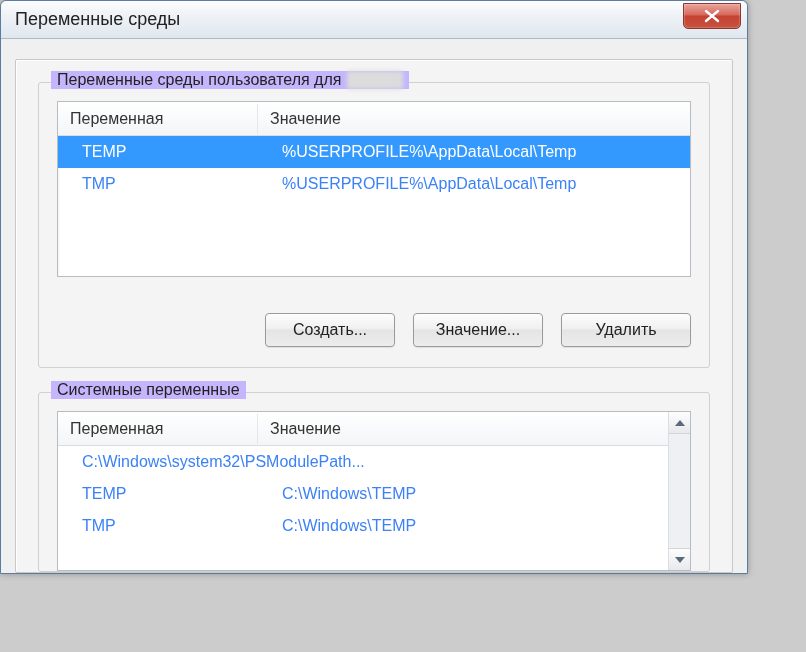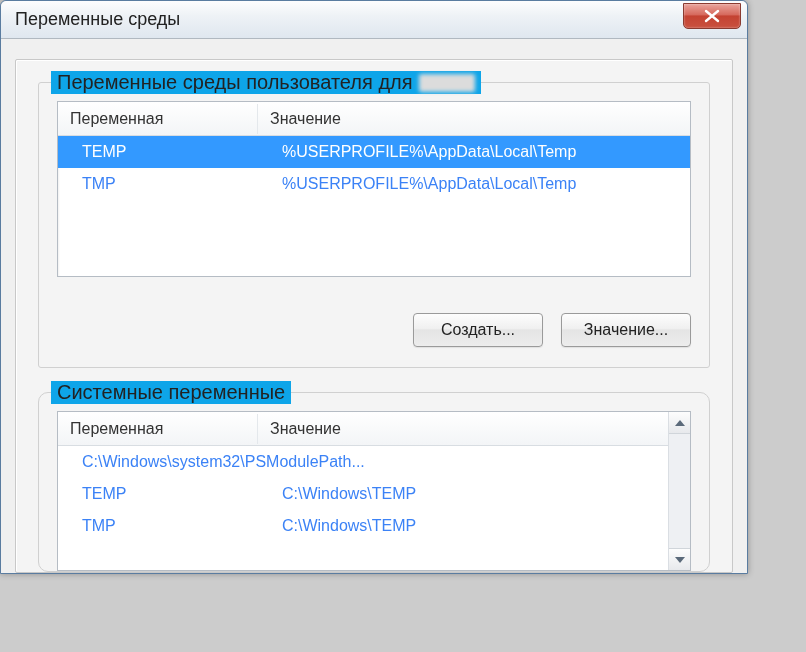--- a/index.html
+++ b/index.html
@@ -63,23 +63,23 @@
     border-radius: 3px;
     padding: 18px 18px 20px 18px;
     margin-bottom: 24px;
     position: relative;
     background: #f4f4f4;
   }
   .groupbox-legend {
     position: absolute;
     top: -12px;
     left: 12px;
-    background: #0ea5e9;
+    background: #c4b5fd;
     padding: 0 6px;
-    font-size: 20px;
+    font-size: 16px;
     color: #222;
     display:flex;
     align-items:center;
     gap:6px;
   }
   .legend-blur {
     display:inline-block;
     width:56px;
     height:18px;
     background:#dcdcdc;
@@ -210,24 +210,25 @@
             <div class="lv-row">
               <div class="lv-cell c1">TMP</div>
               <div class="lv-cell c2">%USERPROFILE%\AppData\Local\Temp</div>
             </div>
           </div>
         </div>
 
         <div class="btn-row">
           <div class="btn">Создать...</div>
           <div class="btn">Значение...</div>
+          <div class="btn">Удалить</div>
         </div>
       </div>
 
-      <div class="groupbox" style="margin-bottom:0;padding-bottom:0;border-radius:10px;">
+      <div class="groupbox" style="margin-bottom:0;padding-bottom:0;">
         <div class="groupbox-legend">
           <span>Системные переменные</span>
         </div>
 
         <div class="sys-wrap">
           <div class="listview sys" style="border:none;">
             <div class="lv-header">
               <div class="lv-hcol c1">Переменная</div>
               <div class="lv-hcol c2">Значение</div>
             </div>

